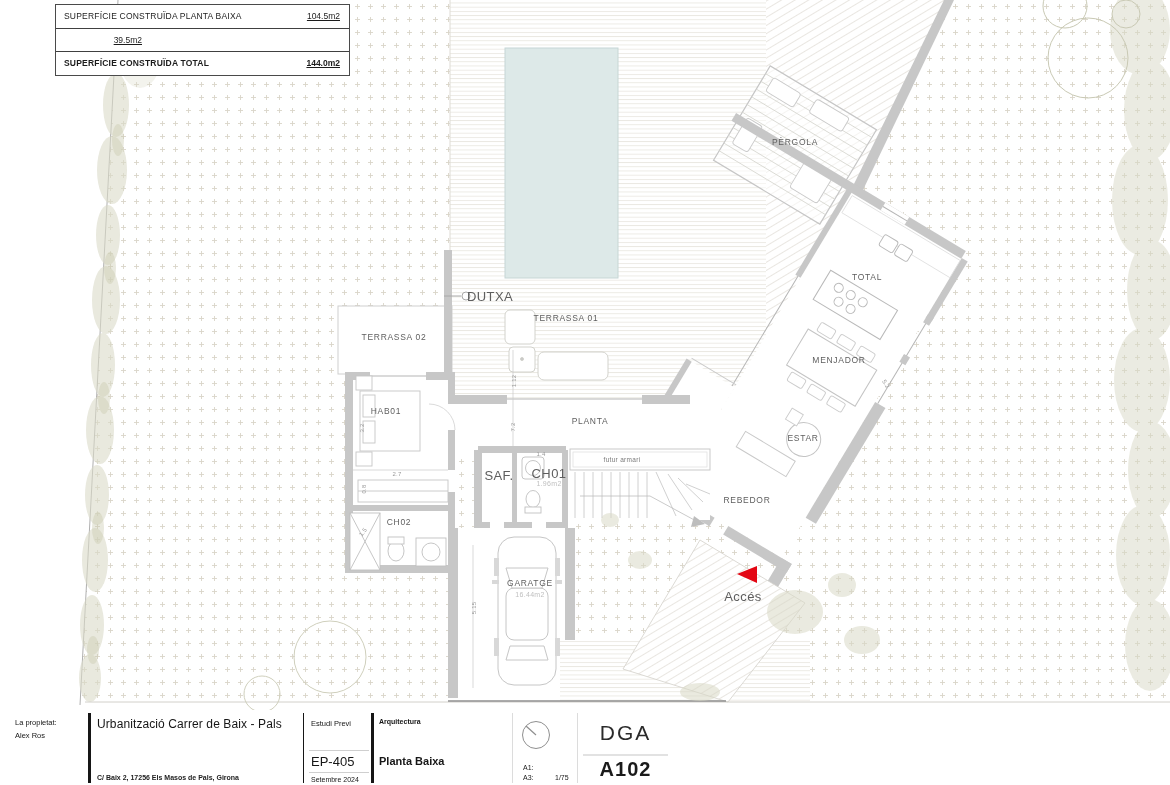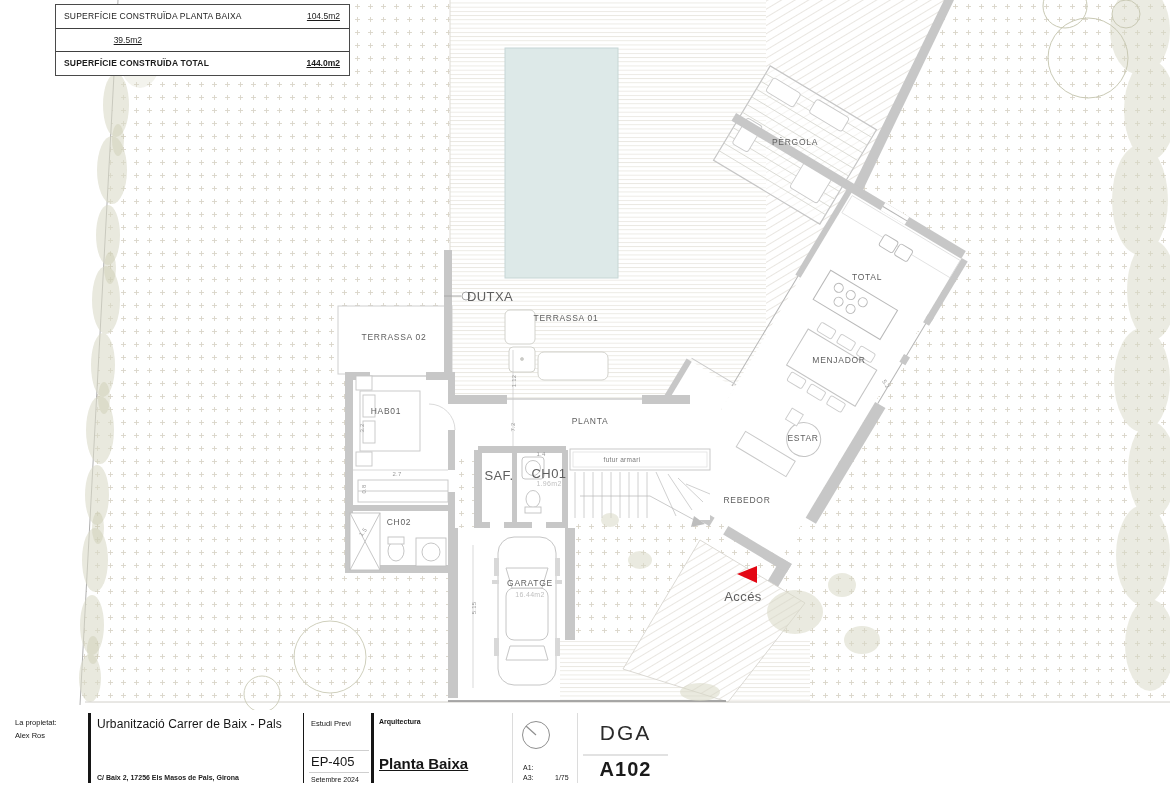--- a/index.html
+++ b/index.html
@@ -34,21 +34,21 @@
   .vdiv{position:absolute;top:3px;height:70px;background:#161616;}
   .vdiv.thick{width:2.5px;}
   .vdiv.thin{width:1px;}
   .vdiv.light{width:1px;background:#dcdcdc;}
   .hline{position:absolute;height:1px;background:#cfcfcf;}
   .tb-small{position:absolute;font-size:7.5px;}
   .tb-bold{font-weight:bold;}
   #tb-title{position:absolute;left:97px;top:7px;font-size:12px;font-weight:normal;letter-spacing:.1px;}
   #tb-address{position:absolute;left:97px;top:64px;font-size:7px;font-weight:bold;color:#222;}
   #tb-code{position:absolute;left:311px;top:44px;font-size:13px;font-weight:normal;text-align:right;}
-  #tb-sheet-title{position:absolute;left:379px;top:45px;font-size:15px;font-weight:bold;text-decoration:underline;}
+  #tb-sheet-title{position:absolute;left:379px;top:45px;font-size:11px;font-weight:bold;}
   #tb-dga{position:absolute;left:583px;top:11px;width:85px;text-align:center;
     font-size:21px;letter-spacing:2px;color:#2b2b2b;}
   #tb-a102{position:absolute;left:583px;top:48px;width:85px;text-align:center;
     font-size:20px;font-weight:bold;letter-spacing:1px;color:#1a1a1a;}
   #north-arrow{position:absolute;left:519px;top:8px;}
 </style>
 </head>
 <body>
 
 <div id="page">

